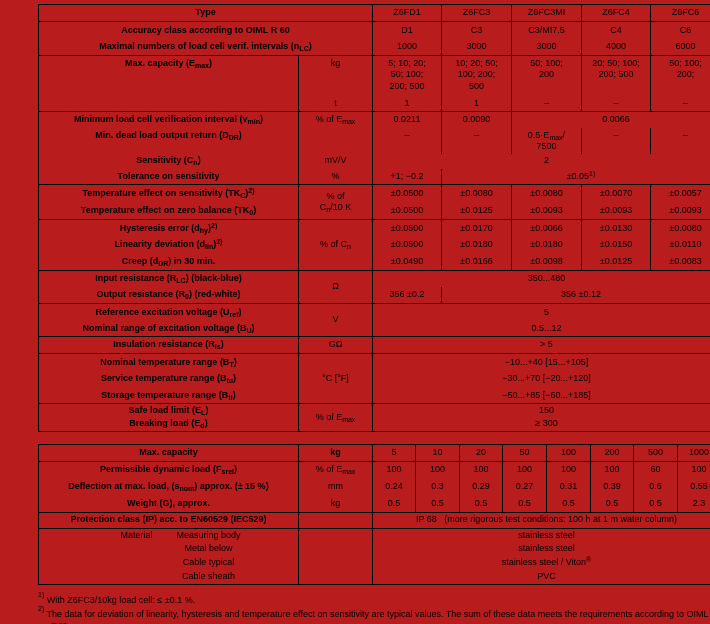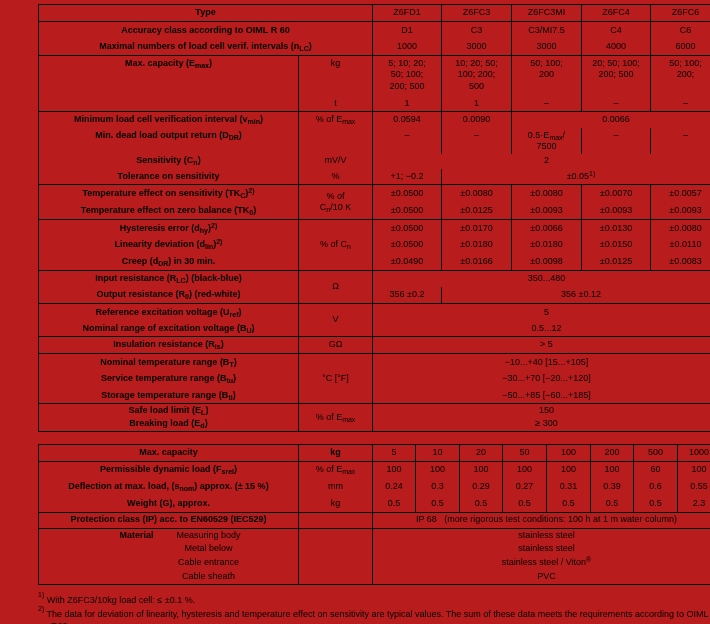--- a/index.html
+++ b/index.html
@@ -21,21 +21,21 @@
     vertical-align:middle;text-align:center;
     white-space:pre-line;overflow:hidden;
   }
   tr.sec > td{border-top:1px solid #000;}
   td.lbl{text-align:left;font-weight:bold;padding-left:5px;}
   td.h{font-weight:normal;}
   td.b{font-weight:bold;}
   td.left{text-align:left;padding-left:7px;}
   tr.vtop > td{vertical-align:top;padding-top:2px;}
   td.mat{text-align:left;padding-left:5px;}
-  .mat-word{display:inline-block;width:80px;font-weight:bold;}
+  .mat-word{display:inline-block;width:80px;font-weight:normal;}
   table.spec sub{font-size:7px;vertical-align:baseline;position:relative;top:2px;}
   table.spec sup{font-size:7px;vertical-align:baseline;position:relative;top:-3px;}
   .footnotes{margin:7px 0 0 18px;width:678px;font-size:9px;line-height:1.3;}
   .fn{padding-left:13px;text-indent:-13px;}
   .fn sup{font-size:7px;position:relative;top:-2px;}
 </style>
 </head>
 <body>
 
 <div class="page">
@@ -95,21 +95,21 @@
           <td class="u">t</td>
           <td>1</td>
           <td>1</td>
           <td>–</td>
           <td>–</td>
           <td>–</td>
         </tr>
         <tr class="sec" style="height: 16px;">
           <td class="lbl">Minimum load cell verification interval (v<sub>min</sub>)</td>
           <td class="u">% of E<sub>max</sub></td>
-          <td>0.0594</td>
+          <td>0.0211</td>
           <td>0.0090</td>
           <td colspan="3">0.0066</td>
         </tr>
         <tr class="vtop" style="height: 26px;">
           <td class="lbl">Min. dead load output return (D<sub>DR</sub>)</td>
           <td class="u"></td>
           <td>–</td>
           <td>–</td>
           <td>0.5·E<sub>max</sub>/
 7500</td>
@@ -289,21 +289,21 @@
         <tr class="sec" style="height: 14px;">
           <td class="mat"><span class="mat-word">Material</span><span class="mat-sub">Measuring body</span></td>
           <td rowspan="4" class="u"></td>
           <td colspan="8">stainless steel</td>
         </tr>
         <tr style="height: 14px;">
           <td class="mat"><span class="mat-word"></span><span class="mat-sub">Metal below</span></td>
           <td colspan="8">stainless steel</td>
         </tr>
         <tr style="height: 14px;">
-          <td class="mat"><span class="mat-word"></span><span class="mat-sub">Cable entrance</span></td>
+          <td class="mat"><span class="mat-word"></span><span class="mat-sub">Cable typical</span></td>
           <td colspan="8">stainless steel / Viton<sup>®</sup></td>
         </tr>
         <tr style="height: 14px;">
           <td class="mat"><span class="mat-word"></span><span class="mat-sub">Cable sheath</span></td>
           <td colspan="8">PVC</td>
         </tr>
       </tbody>
   </table>
 
   <div class="footnotes">

